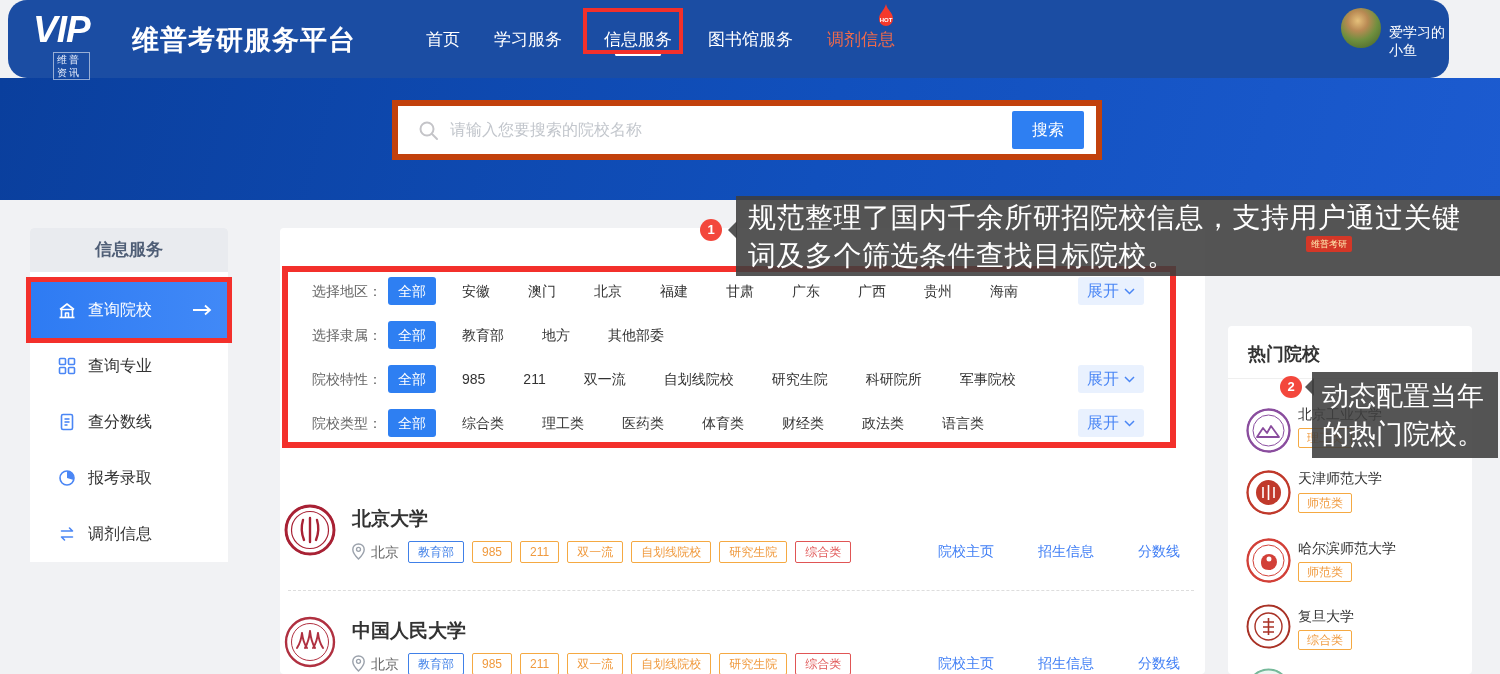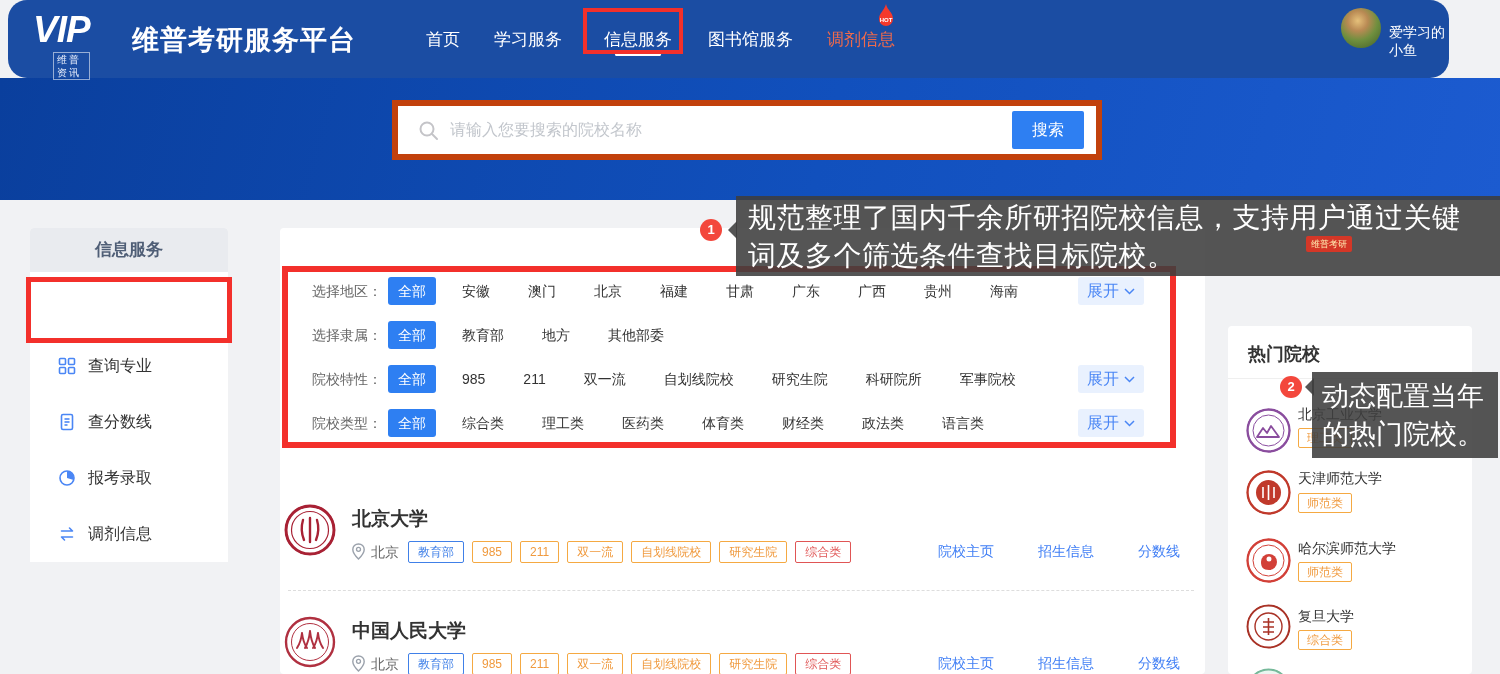--- a/index.html
+++ b/index.html
@@ -129,20 +129,34 @@
       <circle cx="9" cy="9" r="6.5" fill="none" stroke="#c4c4c8" stroke-width="2"></circle>
       <line x1="14" y1="14" x2="19" y2="19" stroke="#c4c4c8" stroke-width="2" stroke-linecap="round"></line>
     </svg>
     <input class="search-input" readonly="" placeholder="请输入您要搜索的院校名称" style="">
     <div class="search-btn">搜索</div>
   </div>
 
   <div class="abs side-card"></div>
   <div class="abs side-title">信息服务</div>
 
+  <div class="abs side-item active" style="top:282px">
+    <svg width="18" height="18" viewBox="0 0 18 18">
+      <g fill="none" stroke="#ffffff" stroke-width="1.6" stroke-linejoin="round">
+        <path d="M1.5 16.5h15"></path>
+          <path d="M3.5 16V8.5h11V16"></path>
+          <path d="M2 8.5L9 3l7 5.5"></path>
+          <path d="M7.5 16v-4h3v4"></path>
+      </g>
+    </svg>
+    <span>查询院校</span>
+    <svg class="side-arrow" width="20" height="12" viewBox="0 0 20 12">
+      <path d="M1 6h16M13 1.5L18 6l-5 4.5" stroke="#ffffff" stroke-width="1.8" fill="none"></path>
+    </svg>
+  </div>
 
   <div class="abs side-item" style="top:338px">
     <svg width="18" height="18" viewBox="0 0 18 18">
       <g fill="none" stroke="#4a86f5" stroke-width="1.6">
         <rect x="1.5" y="1.5" width="6" height="6" rx="1"></rect>
           <rect x="10.5" y="1.5" width="6" height="6" rx="1"></rect>
         <rect x="1.5" y="10.5" width="6" height="6" rx="1"></rect>
           <rect x="10.5" y="10.5" width="6" height="6" rx="1"></rect>
       </g>
     </svg>

